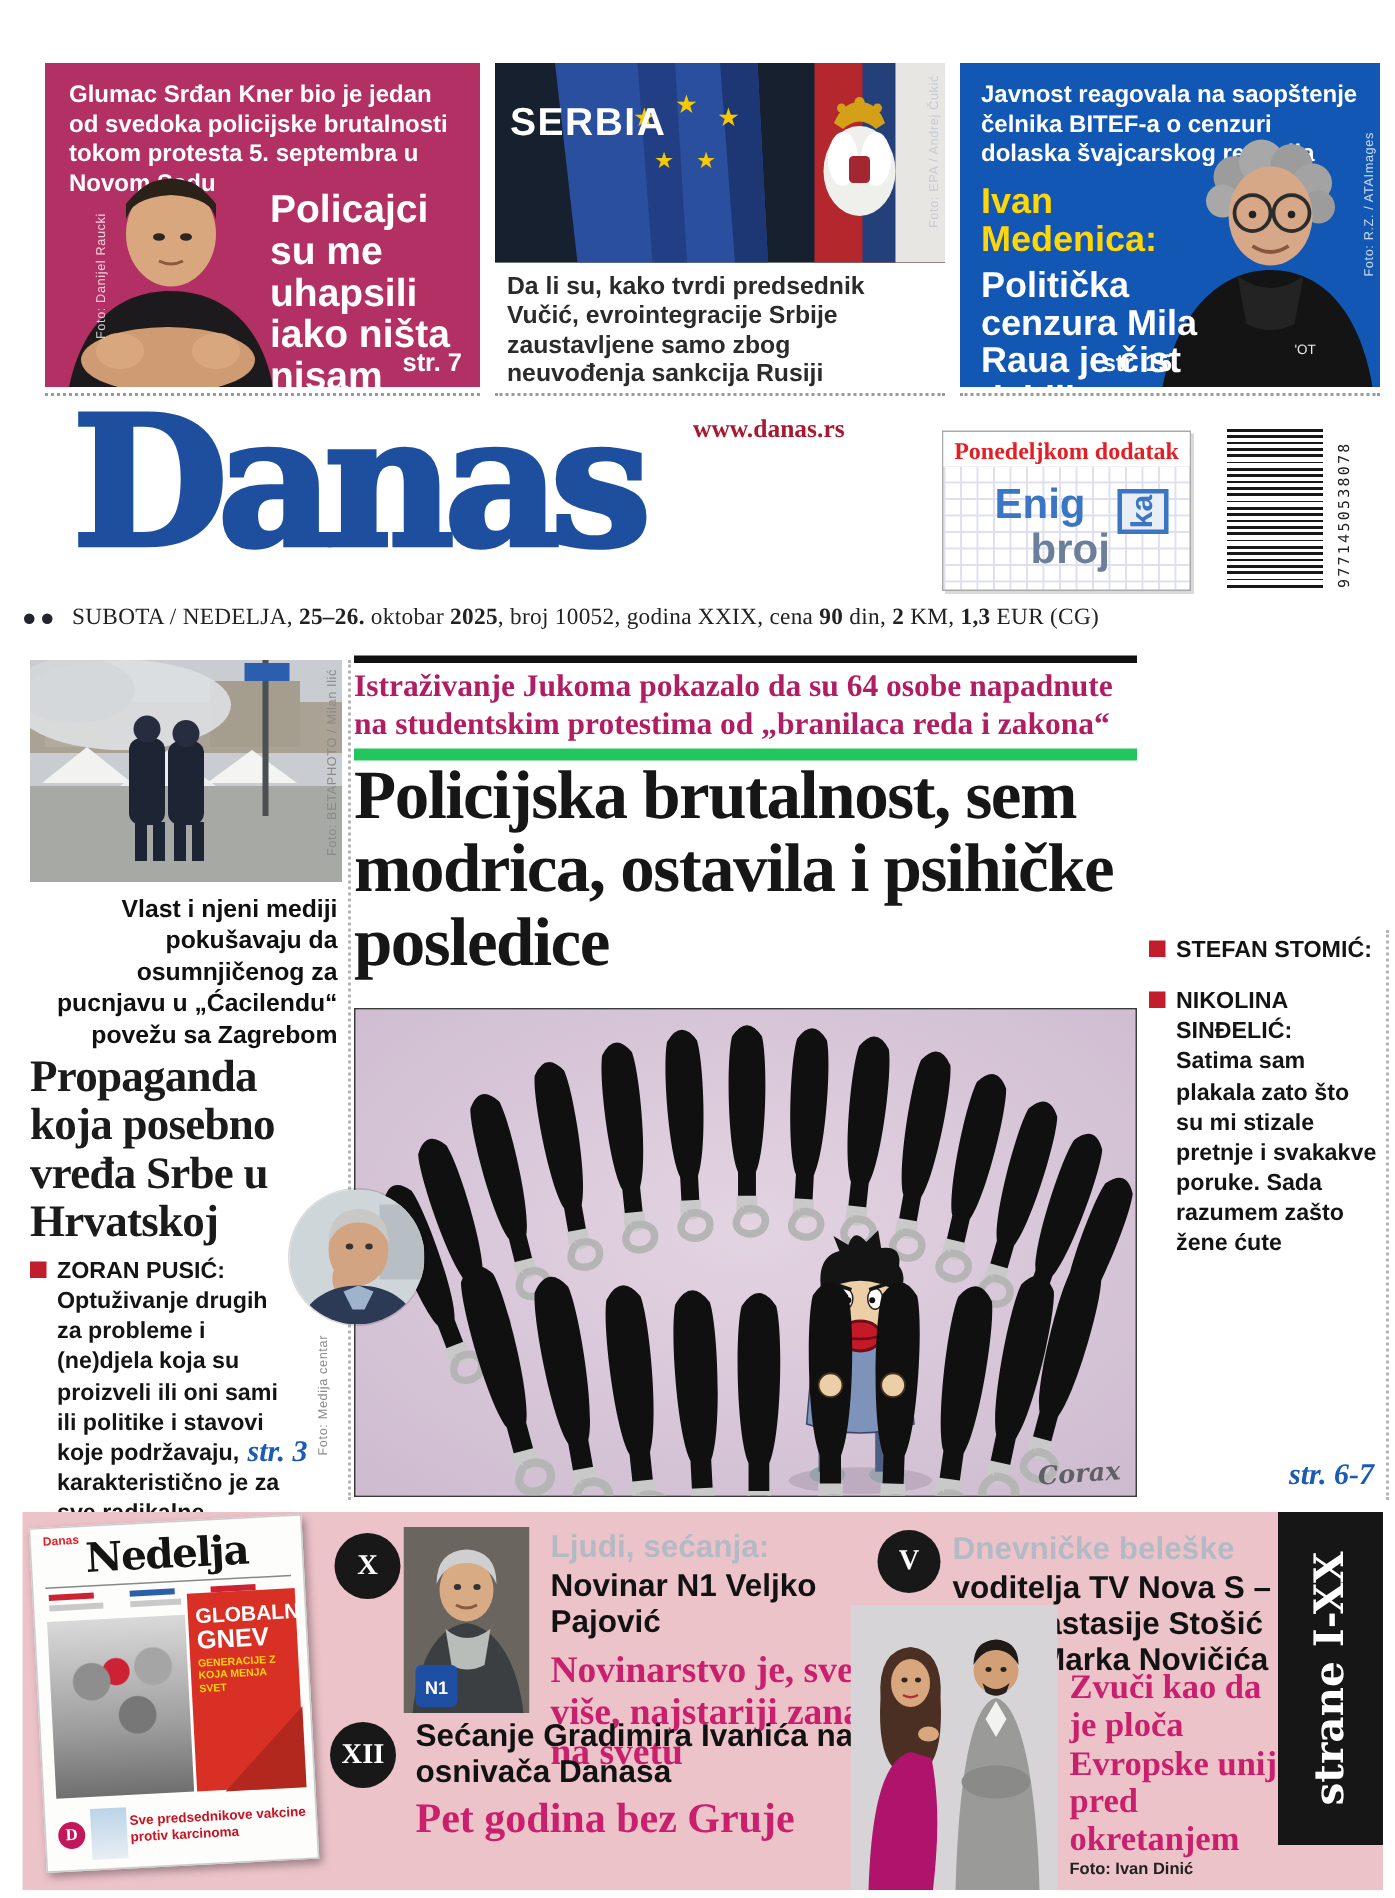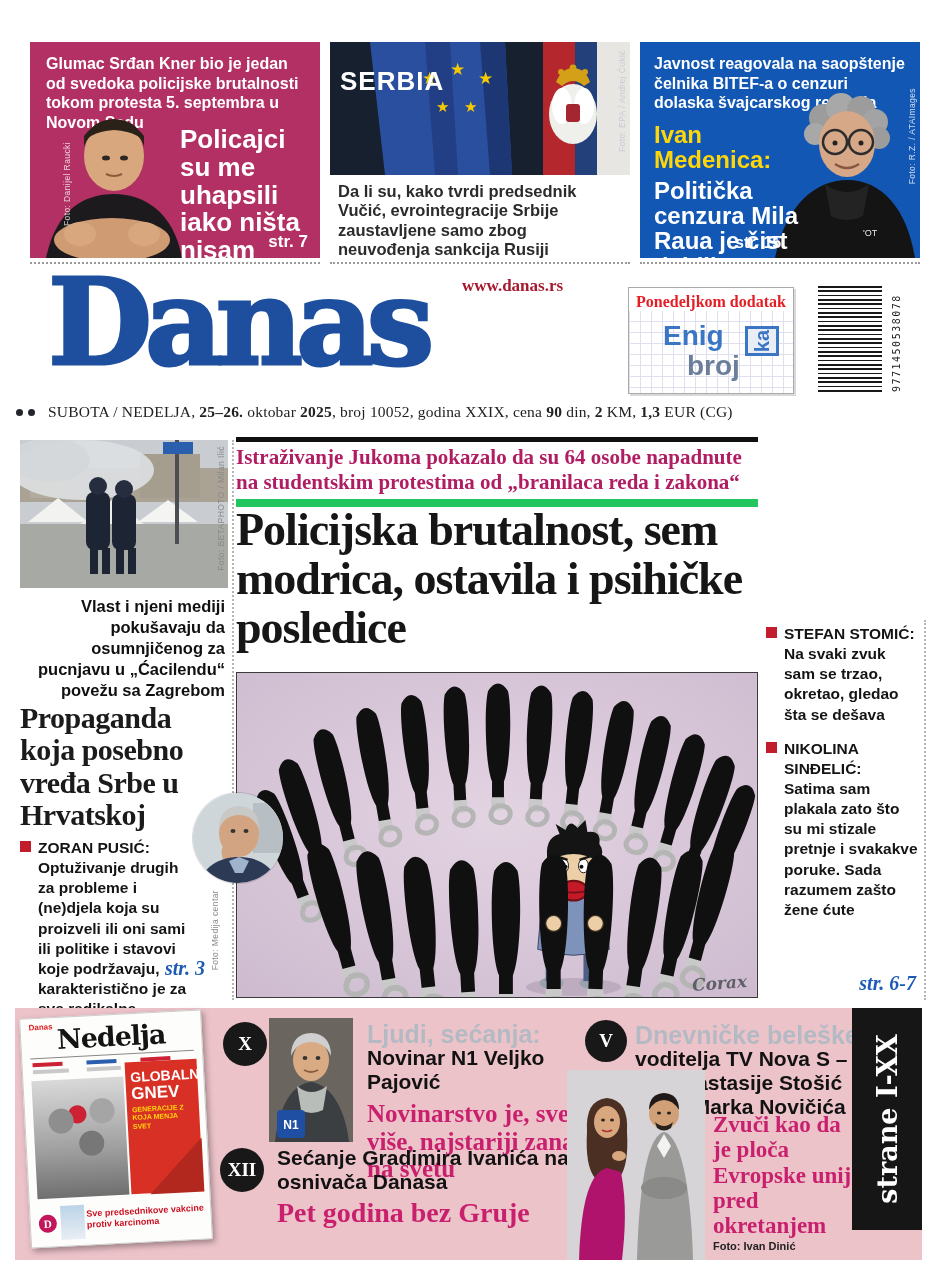--- a/index.html
+++ b/index.html
@@ -128,21 +128,21 @@
                   font:800 9px "Liberation Sans",sans-serif; color:#cc1122; line-height:1.2; }
   #cover .skyphoto { position:absolute; left:30px; top:188px; width:24px; height:34px;
                   background:linear-gradient(180deg,#bcd4e8,#e8eef4); }
   #cover .dlogo { position:absolute; left:8px; top:196px; width:18px; height:18px; border-radius:50%;
                   background:#c2185b; color:#fff; font:900 11px "Liberation Serif",serif;
                   display:flex; align-items:center; justify-content:center; }
 
   .rc { position:absolute; width:44px; height:44px; border-radius:50%; background:#181818; color:#fff;
         display:flex; align-items:center; justify-content:center;
         font:700 19px "Liberation Serif",serif; }
-  .graykick { font-weight:900; font-size:25px; color:#b4bac4; }
+  .graykick { font-weight:900; font-size:21px; color:#b4bac4; }
   .bb { font-weight:900; font-size:21px; color:#121212; line-height:1.12; }
   .mq { font-family:"Liberation Serif",serif; font-weight:700; color:#c9206e; line-height:1.1; }
 
   #tab { position:absolute; left:837px; top:0; width:70px; height:222px; background:#161616; }
   #tab span { position:absolute; left:50%; top:50%; transform:translate(-50%,-50%) rotate(-90deg);
               white-space:nowrap; font:800 27px "DejaVu Serif",serif; color:#fff; }
 </style>
 </head>
 <body>
 
@@ -373,21 +373,20 @@
       <circle cx="360" cy="252" r="8" fill="#eccfa6" stroke="#403020" stroke-width="1.2"></circle>
     </svg>
     <span id="signature">Corax</span>
   </div>
 
   <div id="rcol">
     <div class="item">
       <span class="sq"></span>
       <div class="qt">
         <span>STEFAN STOMIĆ:</span><br>
-        <span>Na svaki zvuk sam se trzao, okretao, gledao šta se dešava</span>
       </div>
     </div>
     <div class="item">
       <span class="sq"></span>
       <div class="qt">
         <span>NIKOLINA SINĐELIĆ:</span><br>
         <span>Satima sam plakala zato što su mi stizale pretnje i svakakve poruke. Sada razumem zašto žene ćute</span>
       </div>
     </div>
   </div>

